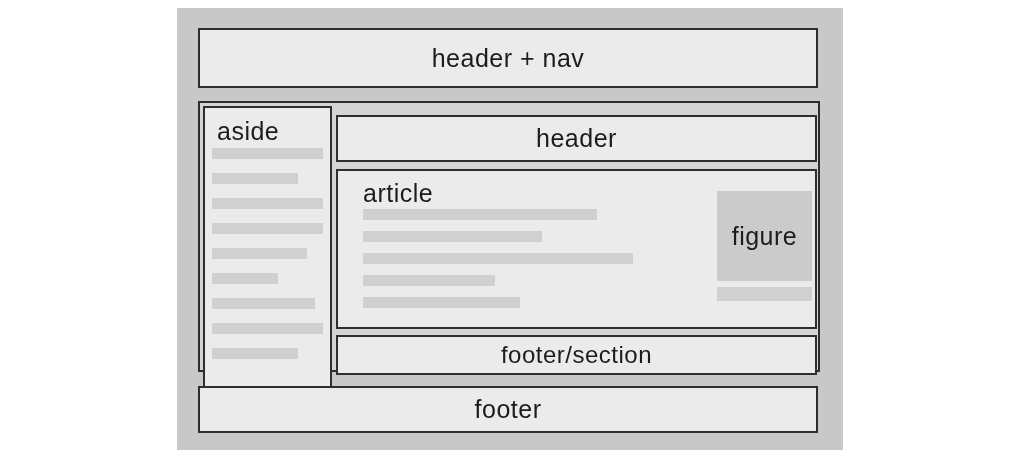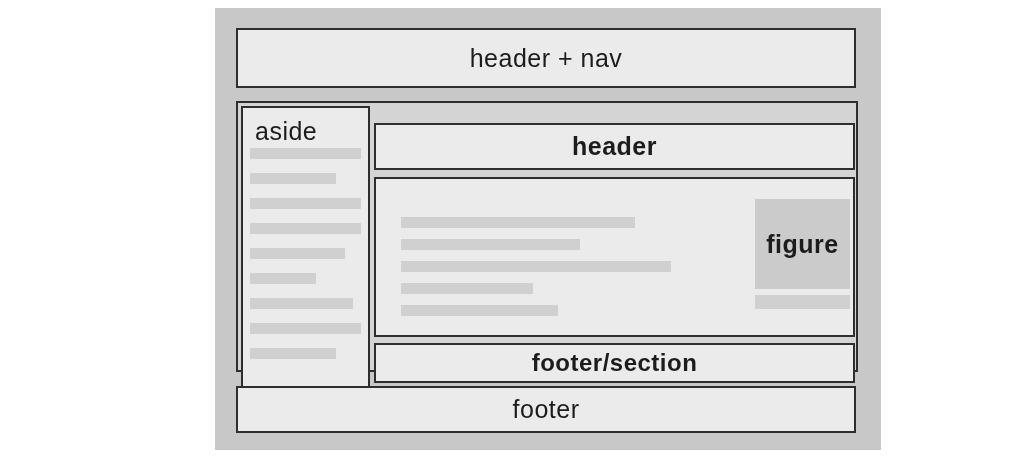--- a/index.html
+++ b/index.html
@@ -11,21 +11,20 @@
   html,body{width:1024px;height:464px;overflow:hidden;}
   body{
     background:var(--page-bg);
     font-family:"Liberation Sans","DejaVu Sans",sans-serif;
     color:var(--text-color);
   }
   .stage{position:relative;width:1024px;height:464px;background:var(--page-bg);}
   .canvas{
     position:absolute;left:177px;top:8px;width:666px;height:442px;
     background:var(--container-bg);
-    margin-left:38px;
   }
   .box{
     position:absolute;background:var(--box-bg);
     border:2px solid var(--box-border);
   }
   .center-label{
     width:100%;height:100%;display:flex;align-items:center;justify-content:center;
     font-size:25px;letter-spacing:.5px;
   }
   .topbar{left:21px;top:20px;width:620px;height:60px;}
@@ -35,21 +34,21 @@
   }
   .aside{left:3px;top:3px;width:129px;height:300px;}
   .corner-label{
     display:block;font-size:25px;letter-spacing:.5px;
   }
   .aside .corner-label{margin:9px 0 0 12px;}
   .bars{position:absolute;}
   .aside .bars{left:7px;top:40px;width:115px;}
   .bar{height:11px;background:var(--bar-color);}
   .aside .bar{margin-bottom:14px;}
-  .rightcol{position:absolute;left:136px;top:20px;width:481px;height:261px;font-weight:bold;}
+  .rightcol{position:absolute;left:136px;top:12px;width:481px;height:261px;}
   .header2{left:0;top:0;width:481px;height:47px;}
   .article{left:0;top:54px;width:481px;height:160px;}
   .article .corner-label{margin:8px 0 0 25px;}
   .article .bars{left:25px;top:38px;width:300px;}
   .article .bar{margin-bottom:11px;}
   .figwrap{position:absolute;right:22px;top:20px;width:76px;}
   .figure{
     width:95px;height:90px;background:var(--figure-bg);
     display:flex;align-items:center;justify-content:center;
     font-size:25px;letter-spacing:.5px;
@@ -86,20 +85,21 @@
           </div>
       </div>
 
       <div class="rightcol">
 
         <div class="box header2">
           <span class="center-label">header</span>
         </div>
 
         <div class="box article">
+          <span class="corner-label">article</span>
           <div class="bars">
               <div class="bar" style="width: 234px;"></div>
               <div class="bar" style="width: 179px;"></div>
               <div class="bar" style="width: 270px;"></div>
               <div class="bar" style="width: 132px;"></div>
               <div class="bar" style="width: 157px;"></div>
             </div>
           <div class="figwrap">
             <div class="figure">
               <span>figure</span>

